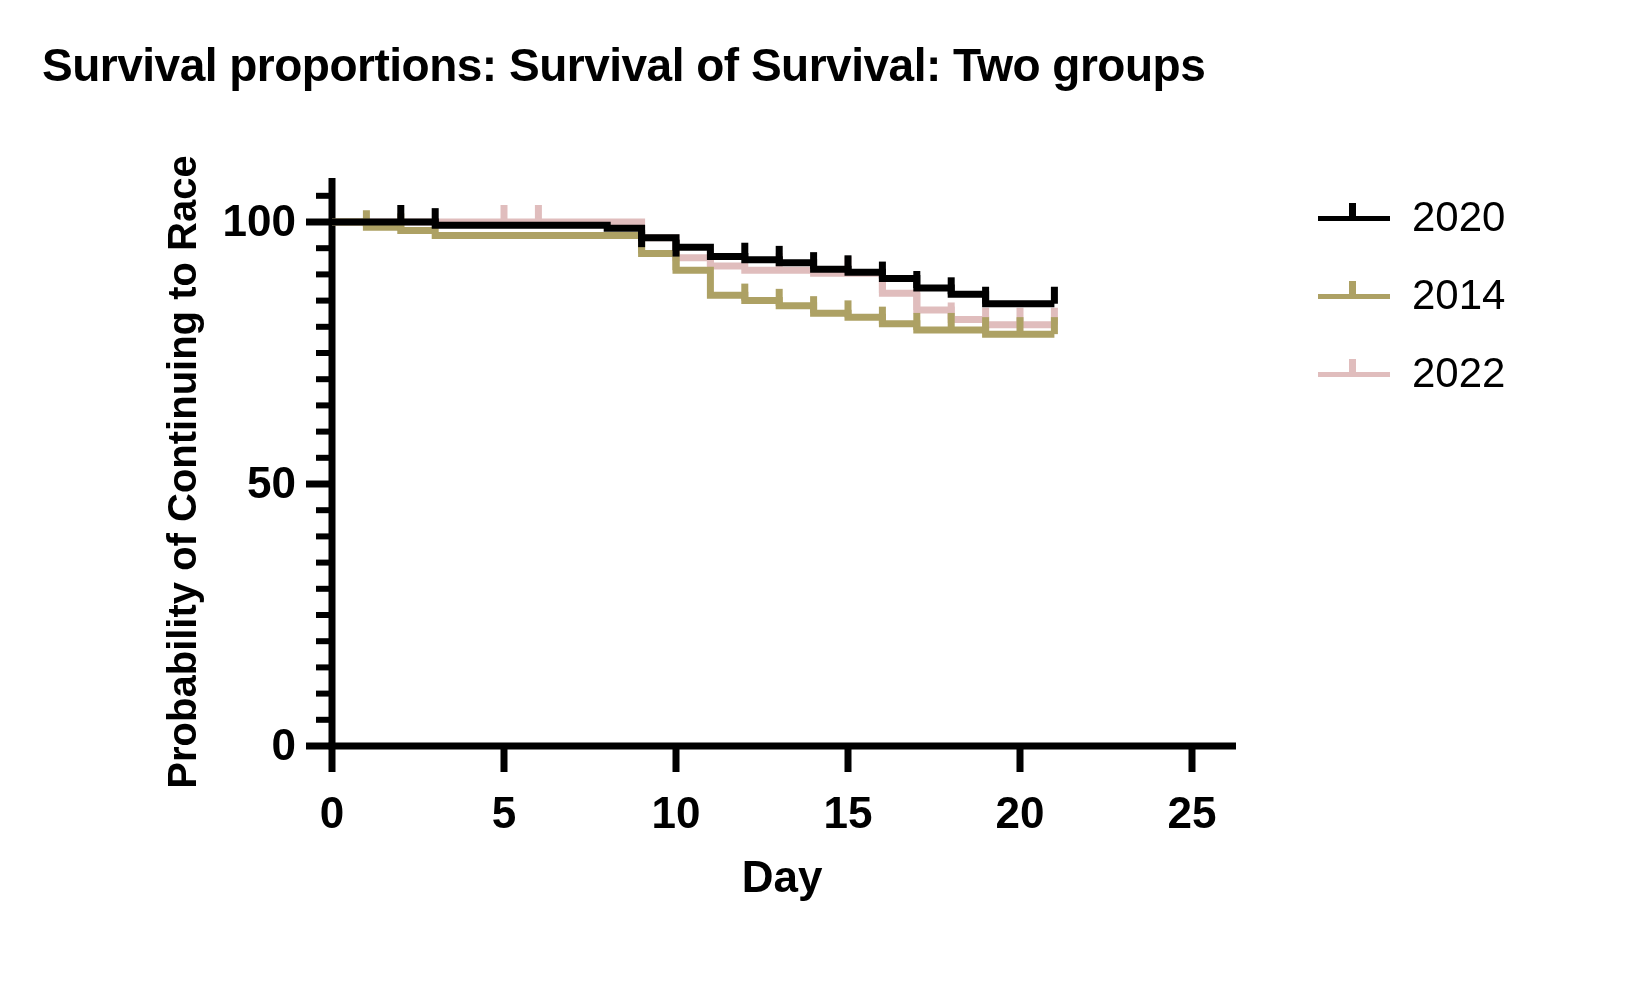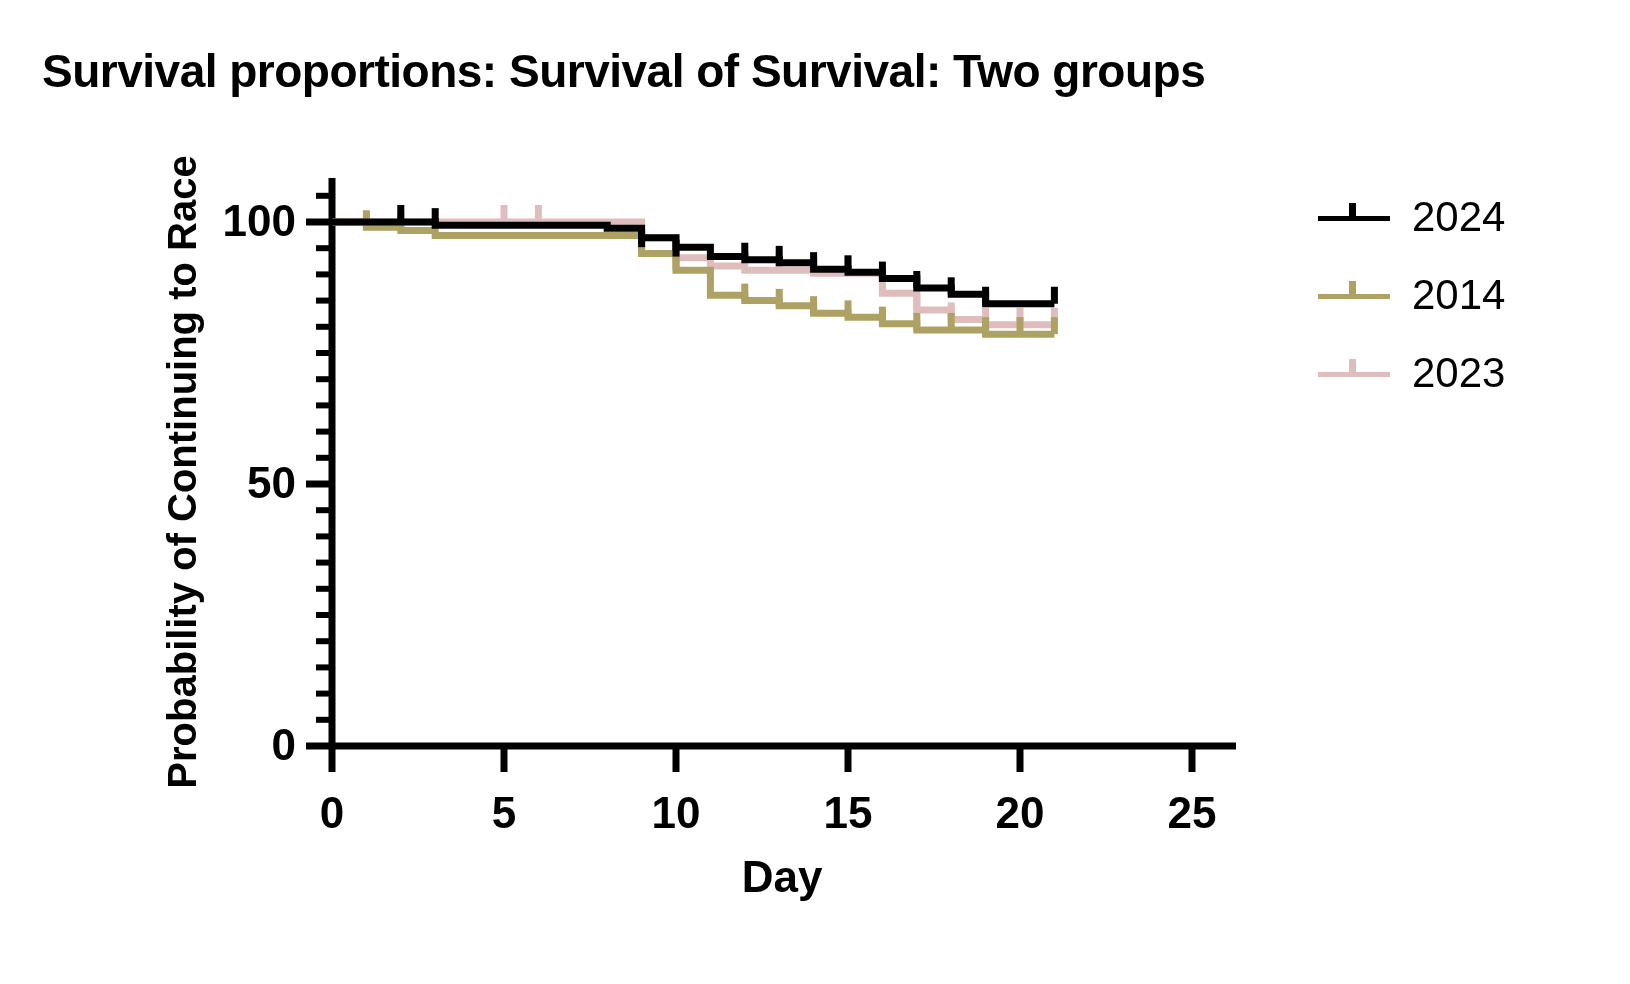--- a/index.html
+++ b/index.html
@@ -15,21 +15,21 @@
     position: relative;
   }
   #figure {
     position: absolute;
     inset: 0;
     background: #ffffff;
   }
   #chart-title {
     position: absolute;
     left: 42px;
-    top: 44px;
+    top: 38px;
     font-size: 46px;
     font-weight: bold;
     letter-spacing: -0.5px;
     color: #000000;
     white-space: nowrap;
     font-family: "Liberation Sans", sans-serif;
   }
   #plot-svg {
     position: absolute;
     left: 0;
@@ -172,31 +172,31 @@
         <line x1="1054.4" y1="286.74399999999997" x2="1054.4" y2="303.74399999999997" stroke="#000000" stroke-width="7"></line>
       </g>
     </svg>
 
   <div class="legend">
     <div class="legend-row">
       <span class="legend-key">
         <span class="legend-line" id="lgl0" style="background: rgb(0, 0, 0);"></span>
         <span class="legend-tick" id="lgt0" style="background: rgb(0, 0, 0);"></span>
       </span>
-      <span class="legend-label">2024</span>
+      <span class="legend-label">2020</span>
     </div>
     <div class="legend-row">
       <span class="legend-key">
         <span class="legend-line" id="lgl1" style="background: rgb(173, 161, 100);"></span>
         <span class="legend-tick" id="lgt1" style="background: rgb(173, 161, 100);"></span>
       </span>
       <span class="legend-label">2014</span>
     </div>
     <div class="legend-row">
       <span class="legend-key">
         <span class="legend-line" id="lgl2" style="background: rgb(224, 189, 189);"></span>
         <span class="legend-tick" id="lgt2" style="background: rgb(224, 189, 189);"></span>
       </span>
-      <span class="legend-label">2023</span>
+      <span class="legend-label">2022</span>
     </div>
   </div>
 
 </div>
 
 </body></html>

